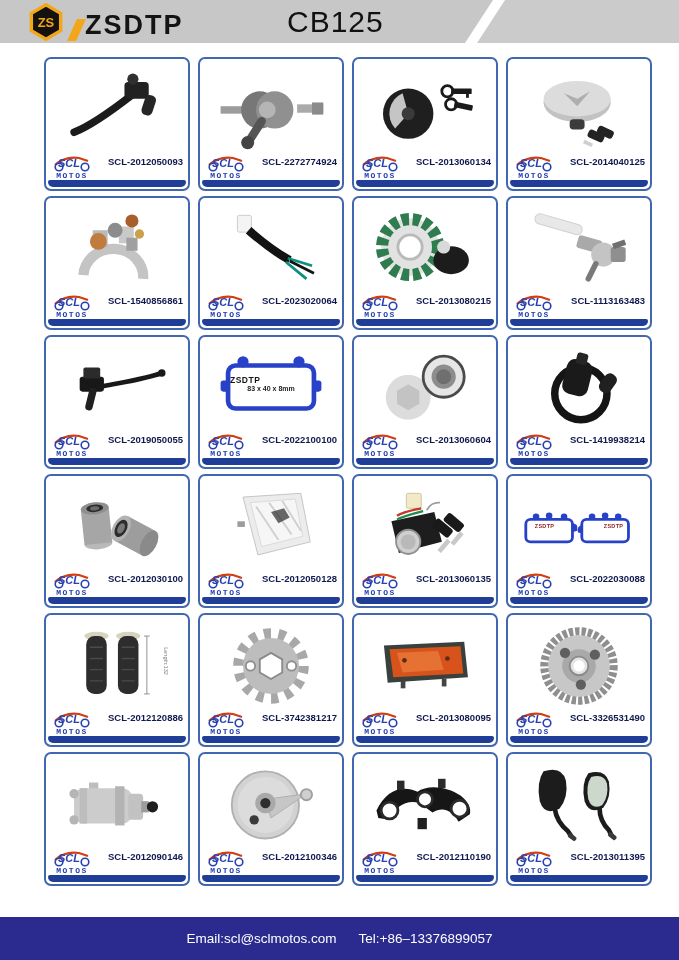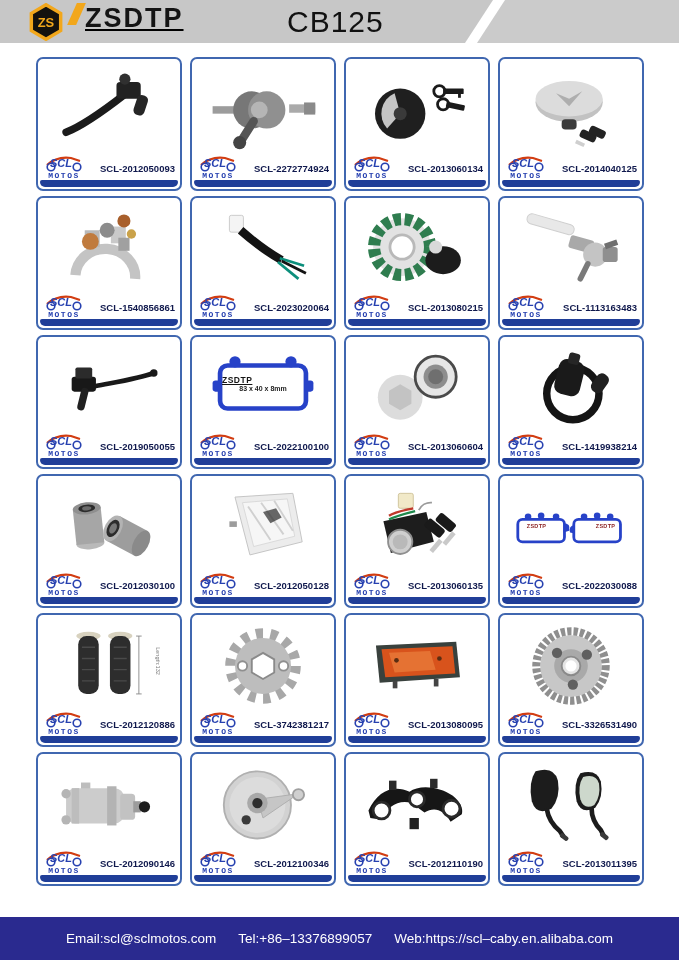--- a/index.html
+++ b/index.html
@@ -10,54 +10,54 @@
   
   .header-band{
     position:absolute;top:0;left:0;width:493px;height:43px;background:#c7c7c7;
     clip-path:polygon(0 0,100% 0,calc(100% - 28px) 100%,0 100%);
     display:flex;align-items:center;
   }
   .header-band-right{
     position:absolute;top:0;left:477px;width:202px;height:43px;background:#cbcbcb;
     clip-path:polygon(28px 0,100% 0,100% 100%,0 100%);
   }
-  .brand{display:flex;align-items:flex-start;margin-left:28px;text-decoration:underline;}
+  .brand{display:flex;align-items:flex-end;margin-left:28px;}
   .hex-logo{width:36px;height:38px;}
   .brand-wedge{display:inline-block;width:9px;height:22px;background:#f2a71b;
     transform:skewX(-24deg);margin:0 4px 0 8px;}
   .brand-text{
     font-size:27px;font-weight:bold;color:#141414;letter-spacing:2px;
     font-family:"Liberation Sans",sans-serif;
   }
   .page-title{
     position:absolute;left:287px;top:5px;font-size:30px;font-weight:normal;color:#111;
     letter-spacing:1px;
   }
   
   .grid{
-    position:absolute;top:57px;left:36px;width:608px;
+    position:absolute;top:57px;left:44px;width:608px;
     display:grid;grid-template-columns:repeat(4,146px);grid-auto-rows:134px;
     column-gap:8px;row-gap:5px;
   }
   .card{
     position:relative;background:#fff;border:2px solid #4067b0;border-radius:7px;
     box-sizing:border-box;
   }
   .img{
     position:absolute;top:2px;left:2px;right:2px;bottom:26px;
     display:flex;align-items:center;justify-content:center;
   }
   .img > svg{width:112px;max-height:100%;}
   .label-row{
     position:absolute;left:3px;right:5px;bottom:9px;height:28px;
     display:flex;align-items:flex-end;justify-content:space-between;
   }
   .sku{
     font-size:9.5px;font-weight:bold;color:#10194d;white-space:nowrap;
-    padding-bottom:6px;
+    padding-bottom:13px;
   }
   .bottom-bar{
     position:absolute;left:2px;right:2px;bottom:2px;height:7px;background:#203e98;
     border-radius:2px 2px 5px 5px;
   }
   
   .scl-logo{width:46px;height:28px;position:relative;flex:0 0 auto;}
   .scl-logo svg{position:absolute;top:0;left:0;width:46px;height:20px;}
   .motos{
     position:absolute;bottom:0;left:0;width:100%;text-align:center;
@@ -759,14 +759,13 @@
       </div>
       <div class="sku">SCL-2013011395</div>
     </div>
     <div class="bottom-bar"></div>
   </div>
 </div>
 
 <div class="footer">
   <span>Email:scl@sclmotos.com</span>
   <span>Tel:+86–13376899057</span>
-  <span>Web:https://scl–caby.en.alibaba.com</span>
 </div>
 
 </body></html>

